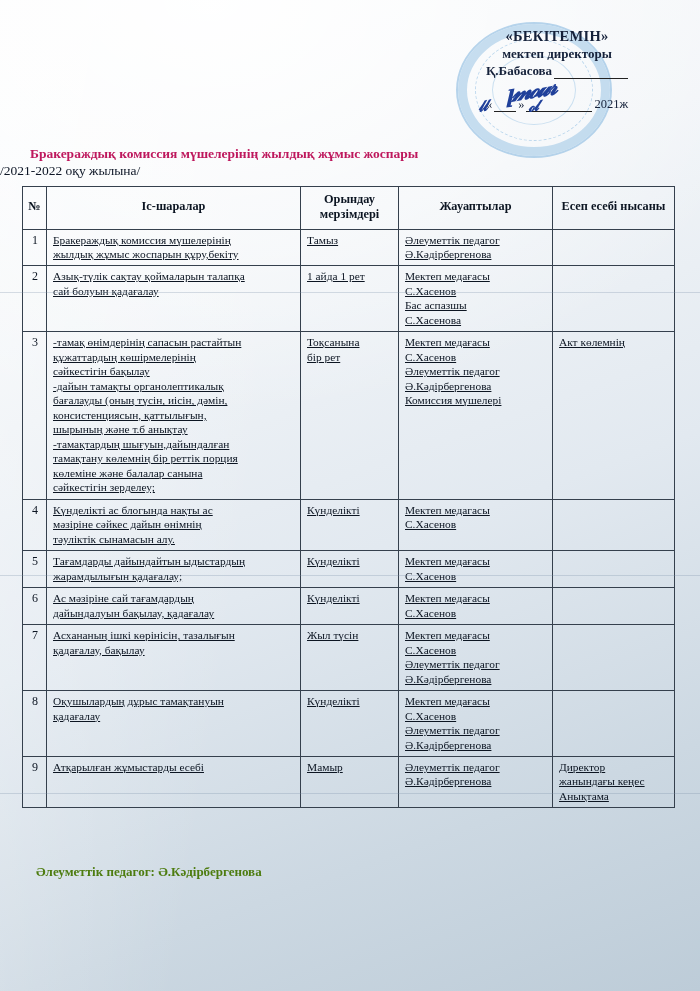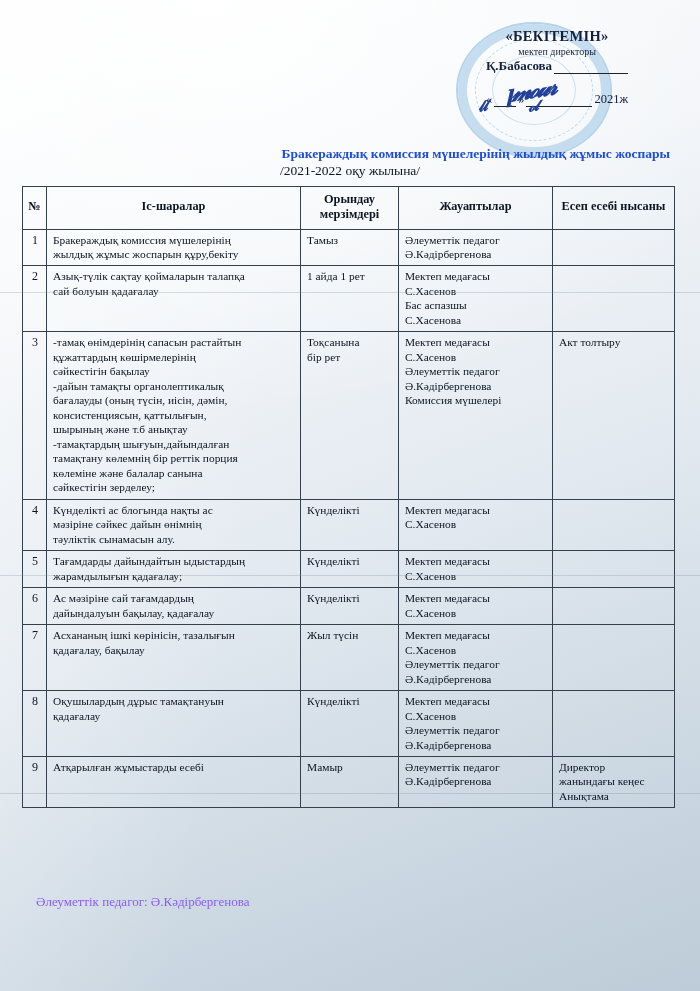--- a/index.html
+++ b/index.html
@@ -75,22 +75,22 @@
     border: 1px solid #a6cbe8;
   }
   .approval-inner { position: relative; z-index: 2; }
   .ap-title {
     font-weight: bold;
     font-size: 14.5px;
     letter-spacing: 0.3px;
     margin-bottom: 1px;
   }
   .ap-role {
-    font-size: 10px;
-    font-weight: normal;
+    font-size: 13px;
+    font-weight: bold;
     margin-bottom: 1px;
   }
   .ap-name-row {
     font-size: 13px;
     font-weight: bold;
     display: flex;
     justify-content: center;
     align-items: flex-end;
     gap: 2px;
     margin-bottom: 18px;
@@ -118,32 +118,31 @@
   }
   .sig-main { left: 74px; top: 48px; font-size: 23px; transform: rotate(-9deg) skewX(-12deg); letter-spacing: -3px; }
   .sig-day  { left: 46px; top: 70px; font-size: 14px; transform: rotate(-12deg); letter-spacing: -1px; }
   .sig-mon  { left: 96px; top: 70px; font-size: 14px; transform: rotate(-8deg); letter-spacing: -1px; }
 
   
   .doc-title {
     position: absolute;
     left: 0; right: 0;
     top: 145px;
-    text-align: right;
+    text-align: left;
     font-weight: bold;
     font-size: 13.5px;
-    color: #1d4ed8;
+    color: #be185d;
     line-height: 1.28;
     padding: 0 30px;
   }
   .doc-subtitle {
     position: absolute;
     left: 0; right: 0;
     top: 163px;
-    text-align: center;
     font-weight: normal;
     font-size: 13.5px;
     color: #0d1626;
   }
 
   
   .tbl-wrap {
     position: absolute;
     left: 22px;
     top: 186px;
@@ -171,36 +170,36 @@
     vertical-align: middle;
     padding: 5px 4px 7px;
     line-height: 1.2;
   }
   td.num {
     text-align: center;
     padding-left: 0;
     padding-right: 0;
     font-size: 12px;
   }
-  td.cell-text { padding-left: 7px; }
+  td.cell-text { padding-left: 7px; text-decoration: underline; }
   .col-num   { width: 24px; }
   .col-act   { width: 254px; }
   .col-term  { width: 98px; }
   .col-resp  { width: 154px; }
   .col-rep   { width: 122px; }
   .ln { display: block; }
 
   
   .footer {
     position: absolute;
     left: 36px;
-    top: 894px;
-    font-weight: normal;
+    top: 864px;
+    font-weight: bold;
     font-size: 13px;
-    color: #8b5cf6;
+    color: #4d7c0f;
   }
 
   
   .streak {
     position: absolute;
     left: 0; right: 0;
     height: 1px;
     background: rgba(120,140,165,0.28);
     z-index: 6;
     pointer-events: none;
@@ -309,21 +308,21 @@
               <span class="ln">бір рет</span>
             </td>
             <td class="cell-text">
               <span class="ln">Мектеп медағасы</span>
               <span class="ln">С.Хасенов</span>
               <span class="ln">Әлеуметтік педагог</span>
               <span class="ln">Ә.Кәдірбергенова</span>
               <span class="ln">Комиссия мүшелері</span>
             </td>
             <td class="cell-text">
-              <span class="ln">Акт толтыру</span>
+              <span class="ln">Акт көлемнің</span>
             </td>
           </tr>
           <tr>
             <td class="num">4</td>
             <td class="cell-text">
               <span class="ln">Күнделікті ас блогында нақты ас</span>
               <span class="ln">мәзіріне сәйкес дайын өнімнің</span>
               <span class="ln">тәуліктік сынамасын алу.</span>
             </td>
             <td class="cell-text">

